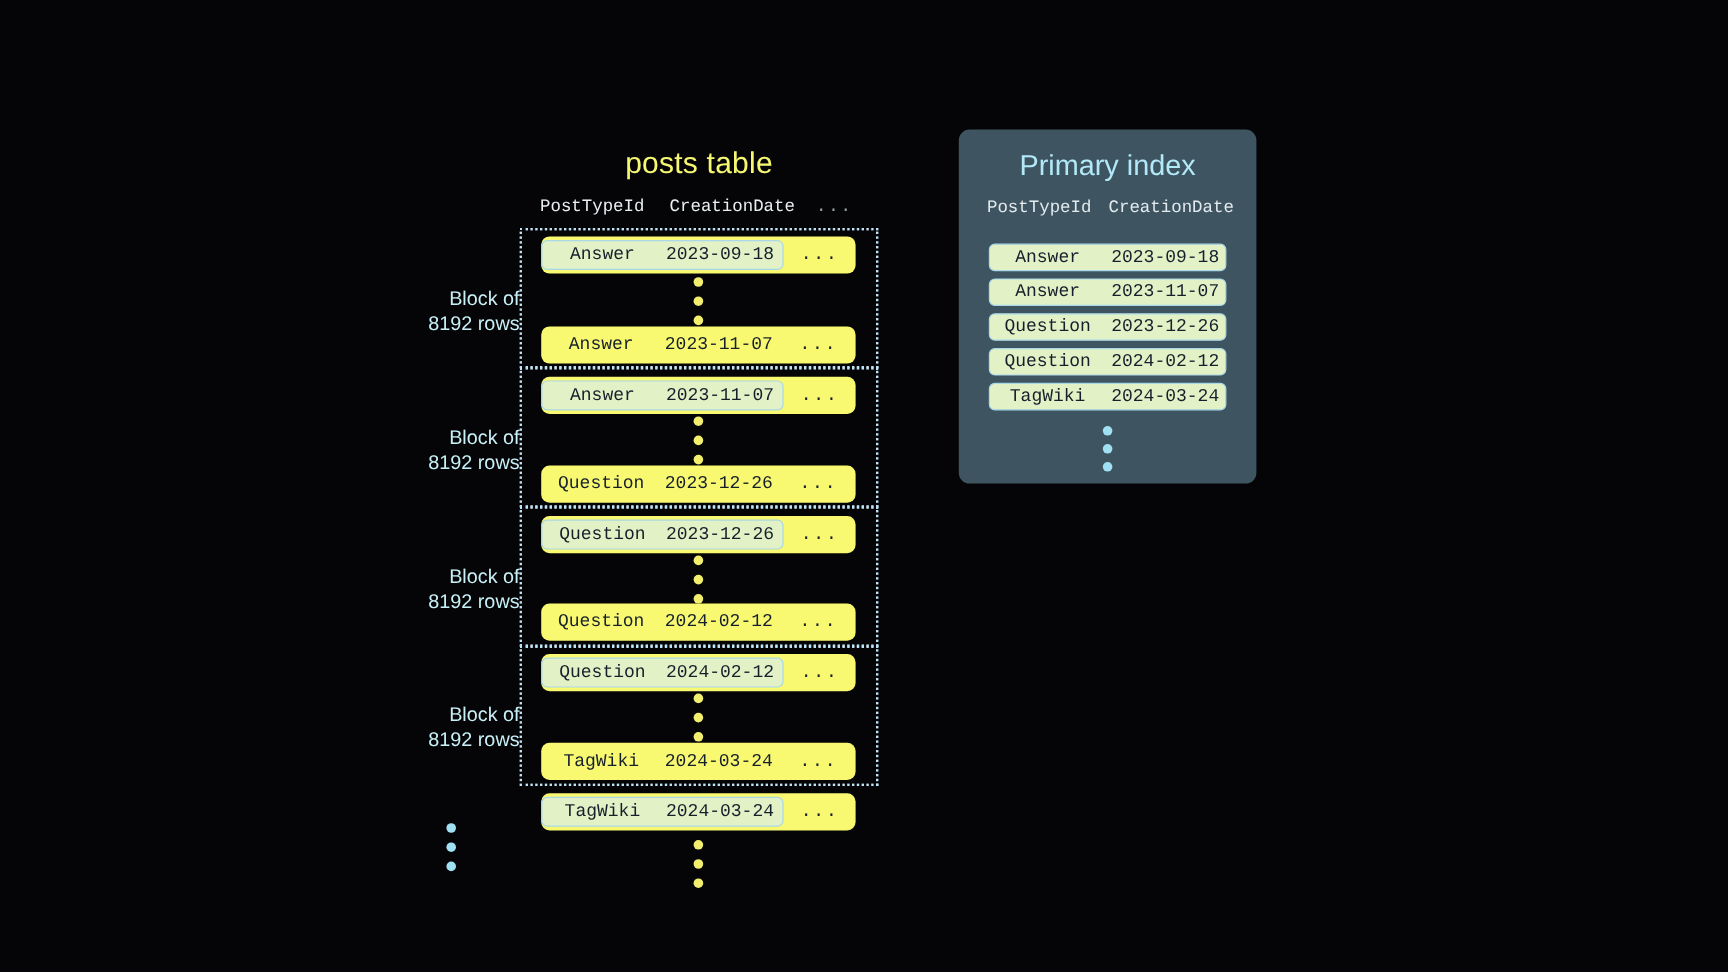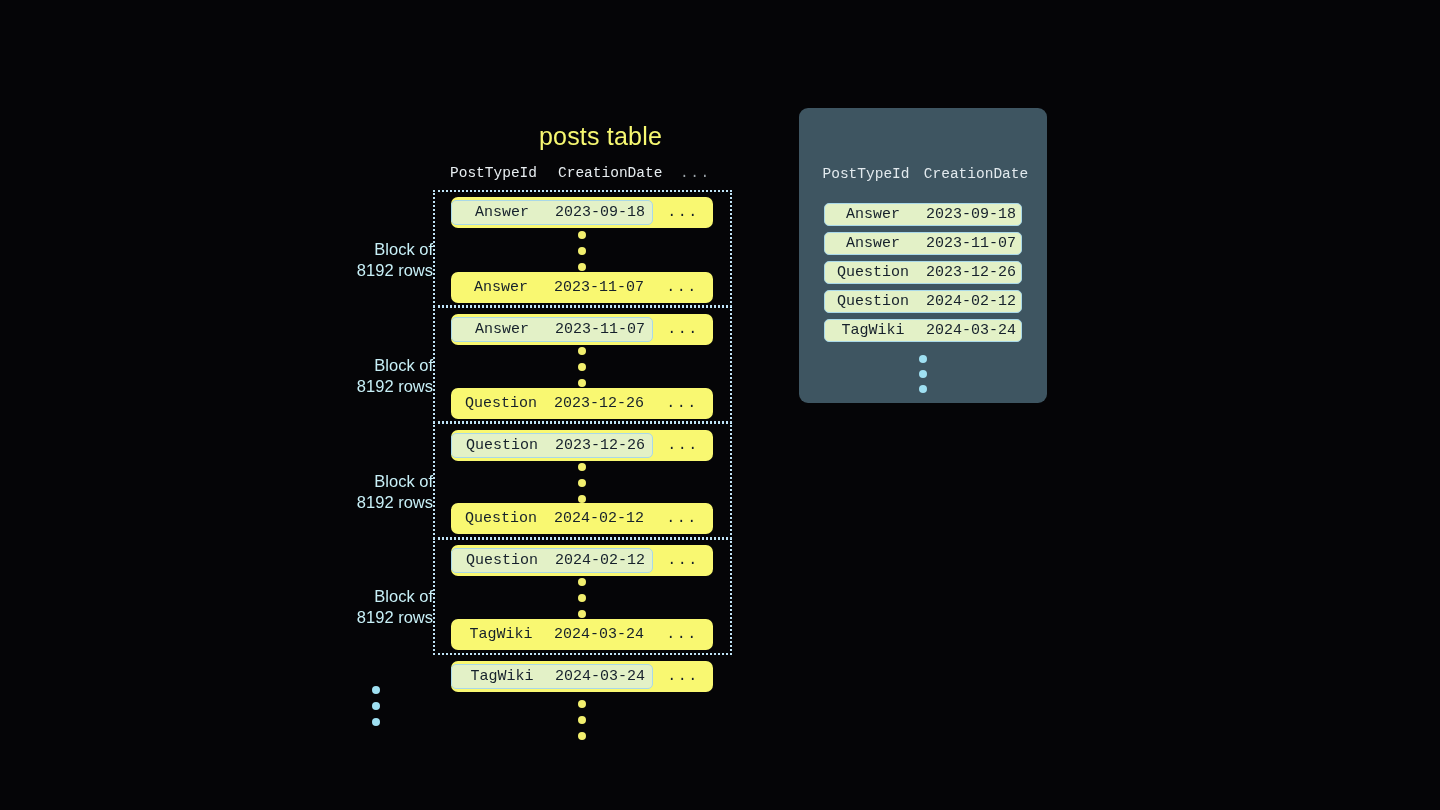--- a/index.html
+++ b/index.html
@@ -18,21 +18,21 @@
 
   .canvas {
     position: absolute;
     inset: 0;
     background: #050507;
   }
 
   
   #posts-table-title {
     position: absolute;
-    left: 451px;
+    left: 433px;
     top: 122px;
     width: 299px;
     text-align: center;
     font-size: 25px;
     color: #f7f871;
     font-family: "Liberation Sans", sans-serif;
     letter-spacing: 0.2px;
   }
 
   #posts-table-header {
@@ -354,20 +354,21 @@
       <i></i>
       <i></i>
     </div>
   <div class="vdots blue" style="left:371px; top:686px;">
       <i></i>
       <i></i>
       <i></i>
     </div>
 
   <div id="primary-index-panel">
+    <div id="primary-index-title">Primary index</div>
 
     <div id="primary-index-header">
       <span class="pcol-type">PostTypeId</span>
       <span class="pcol-date">CreationDate</span>
     </div>
 
     <div class="idx-rows">
       <div class="idx-row">
         <span class="ic-type">Answer</span>
         <span class="ic-date">2023-09-18</span>

